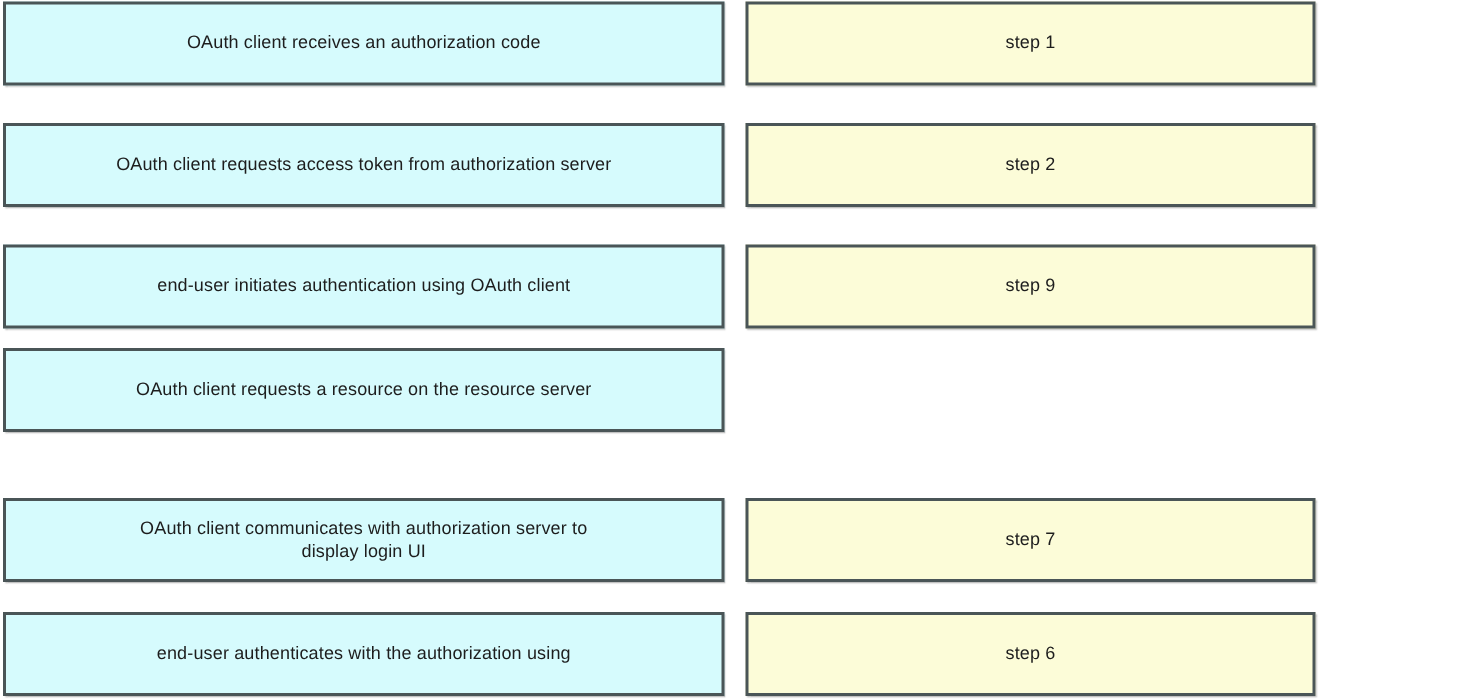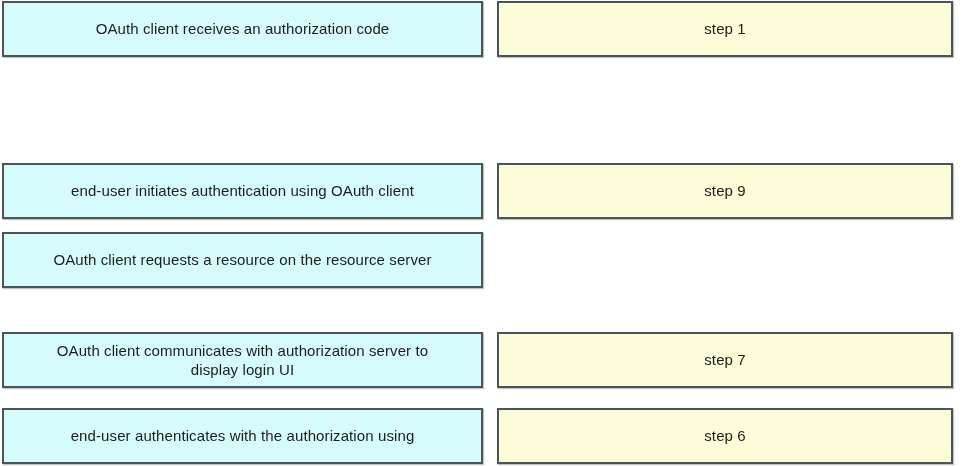--- a/index.html
+++ b/index.html
@@ -30,32 +30,32 @@
     top: 0;
     box-sizing: border-box;
     border: 2px solid #4a5557;
     box-shadow: 1px 1px 1px rgba(120,120,120,0.45);
     display: flex;
     align-items: center;
     justify-content: center;
     text-align: center;
     height: 56px;
     color: #1d1d1d;
-    font-size: 15px;
+    font-size: 12px;
     line-height: 1.28;
     letter-spacing: 0.1px;
   }
   .box.source {
     left: 2px;
     width: 481px;
     background: #d6fbfd;
   }
   .box.target {
     left: 497px;
-    width: 456px;
+    width: 380px;
     background: #fcfcd8;
   }
   .box-label {
     display: block;
     padding: 0 10px;
     white-space: pre-line;
   }
 </style>
 </head>
 <body>
@@ -64,20 +64,28 @@
 
   <div class="drag-row" style="top:1px">
     <div class="box source">
       <span class="box-label">OAuth client receives an authorization code</span>
     </div>
     <div class="box target">
       <span class="box-label">step 1</span>
     </div>
   </div>
 
+  <div class="drag-row" style="top:82px">
+    <div class="box source">
+      <span class="box-label">OAuth client requests access token from authorization server</span>
+    </div>
+    <div class="box target">
+      <span class="box-label">step 2</span>
+    </div>
+  </div>
 
   <div class="drag-row" style="top:163px">
     <div class="box source">
       <span class="box-label">end-user initiates authentication using OAuth client</span>
     </div>
     <div class="box target">
       <span class="box-label">step 9</span>
     </div>
   </div>
 

